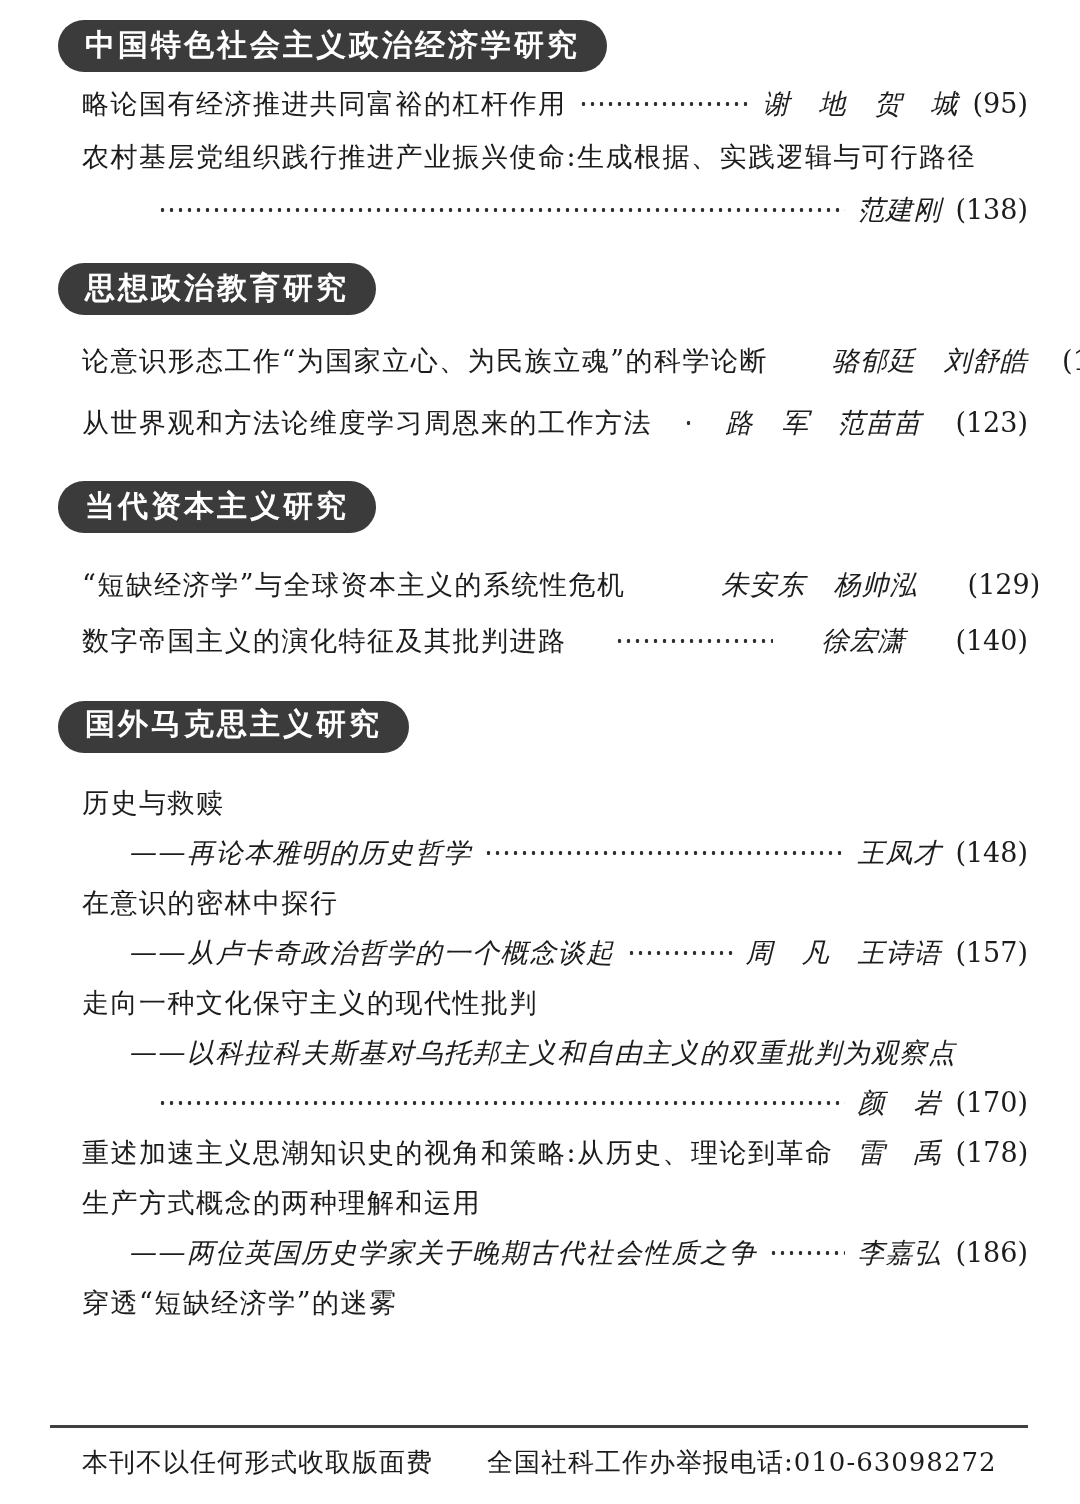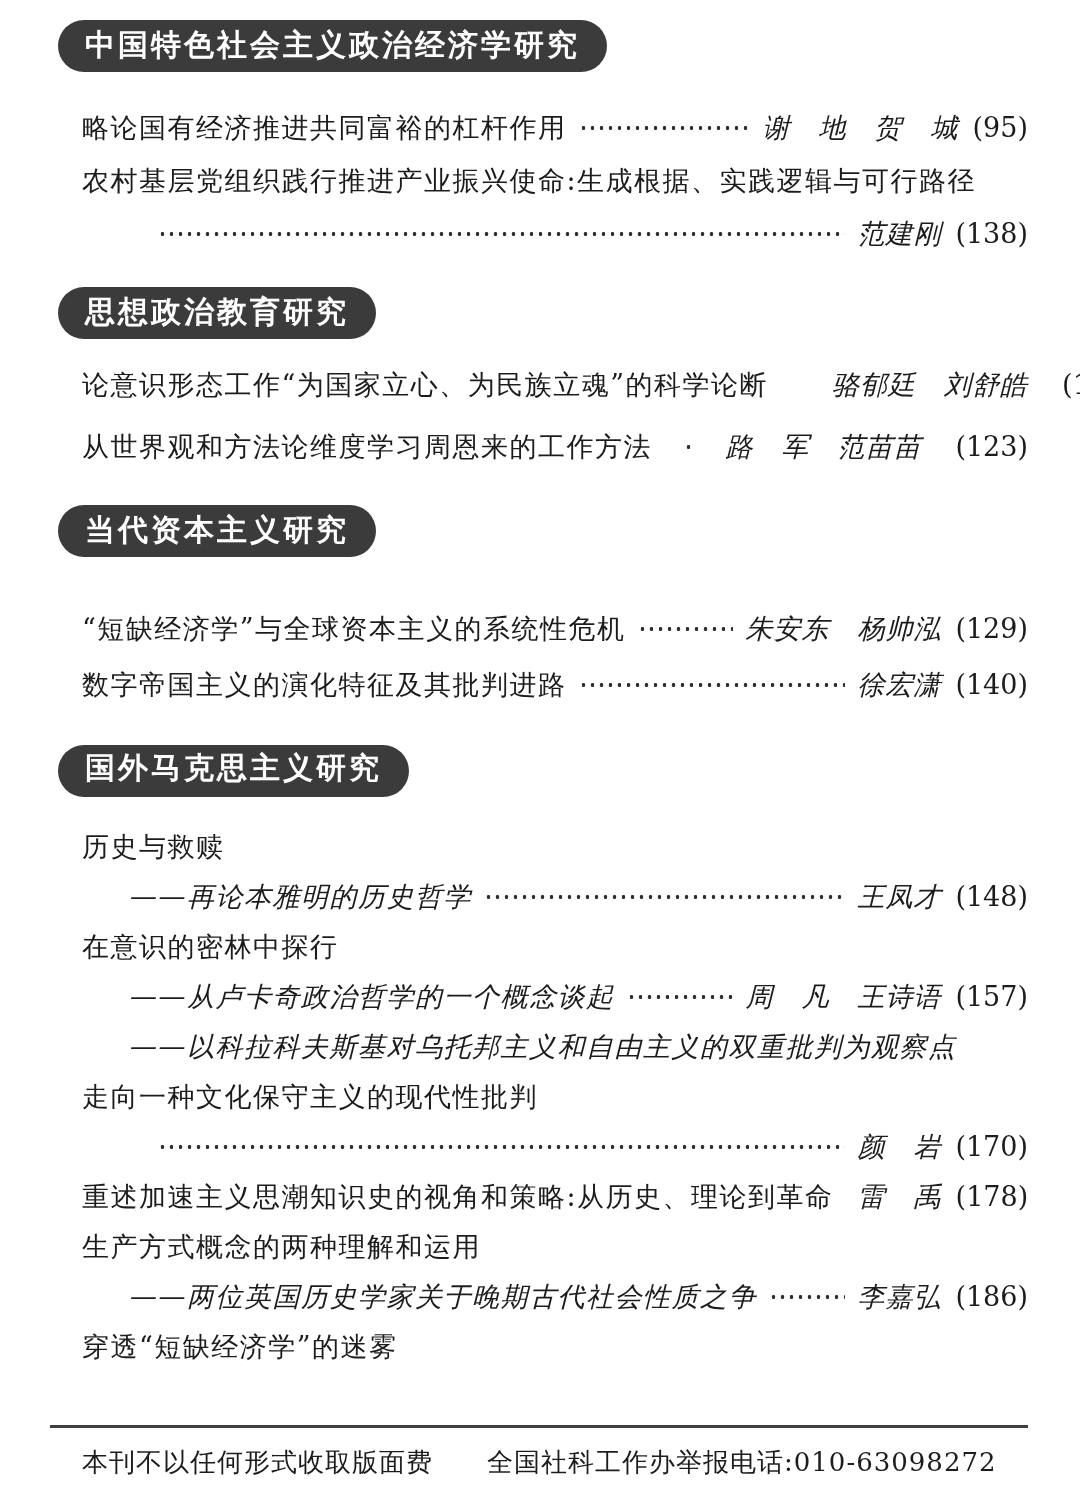--- a/index.html
+++ b/index.html
@@ -40,26 +40,26 @@
     align-self: center; height: 10px;
     margin: 0 12px 0 12px;
     background-image: radial-gradient(circle, #2e2e2e 1.7px, rgba(0,0,0,0) 2.1px);
     background-size: 9px 10px;
     background-repeat: repeat-x;
     background-position: 0 center;
   }
   .authors { font-style: italic; letter-spacing: 1px; }
   .pageno  { margin-left: 14px; }
   
-  .s0 .pill { margin-bottom: 40px; }
+  .s0 .pill { margin-bottom: 16px; }
   .s0 .row  { margin-bottom: 21px; }
   .s1 .pill { margin-top: 16px; margin-bottom: 30px; }
   .s1 .row  { margin-bottom: 30px; gap: 20px; }
-  .s2 .pill { margin-top: 12px; margin-bottom: 56px; }
-  .s2 .row  { margin-bottom: 24px; }
+  .s2 .pill { margin-top: 12px; margin-bottom: 36px; }
+  .s2 .row  { margin-bottom: 24px; gap: 36px; }
   .s3 .pill { margin-top: 20px; margin-bottom: 34px; font-family: Liberation Mono, monospace; }
   .s3 .row  { margin-bottom: 18px; }
   
   .footer {
     margin-top: auto;
     margin-left: -32px; padding-left: 32px;
     border-top: 3px solid #404040;
     padding-top: 18px; padding-bottom: 26px;
     font-size: 26px; line-height: 32px;
     letter-spacing: 1px;
@@ -111,24 +111,24 @@
           <span class="leader"></span>
           <span class="authors">王凤才</span>
           <span class="pageno">(148)</span>
         </div><div class="row ind-main">
           <span class="t">在意识的密林中探行</span>
         </div><div class="row ind-sub">
           <span class="t">——从卢卡奇政治哲学的一个概念谈起</span>
           <span class="leader"></span>
           <span class="authors">周　凡　王诗语</span>
           <span class="pageno">(157)</span>
+        </div><div class="row ind-main">
+          <span class="t">走向一种文化保守主义的现代性批判</span>
         </div><div class="row ind-sub">
           <span class="t">——以科拉科夫斯基对乌托邦主义和自由主义的双重批判为观察点</span>
-        </div><div class="row ind-main">
-          <span class="t">走向一种文化保守主义的现代性批判</span>
         </div><div class="row ind-cont">
           <span class="leader"></span>
           <span class="authors">颜　岩</span>
           <span class="pageno">(170)</span>
         </div><div class="row ind-main">
           <span class="t">重述加速主义思潮知识史的视角和策略:从历史、理论到革命</span>
           <span class="leader"></span>
           <span class="authors">雷　禹</span>
           <span class="pageno">(178)</span>
         </div><div class="row ind-main">

